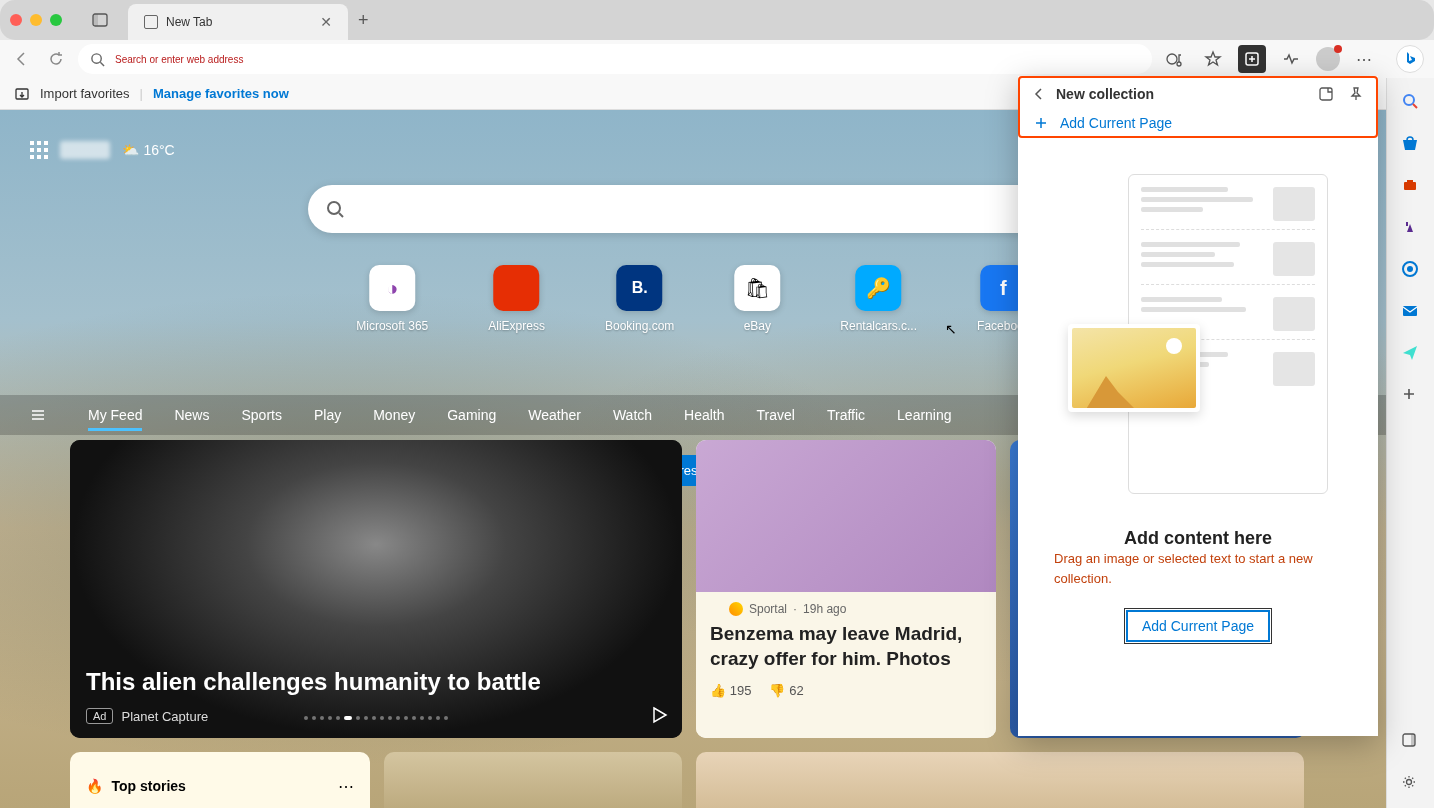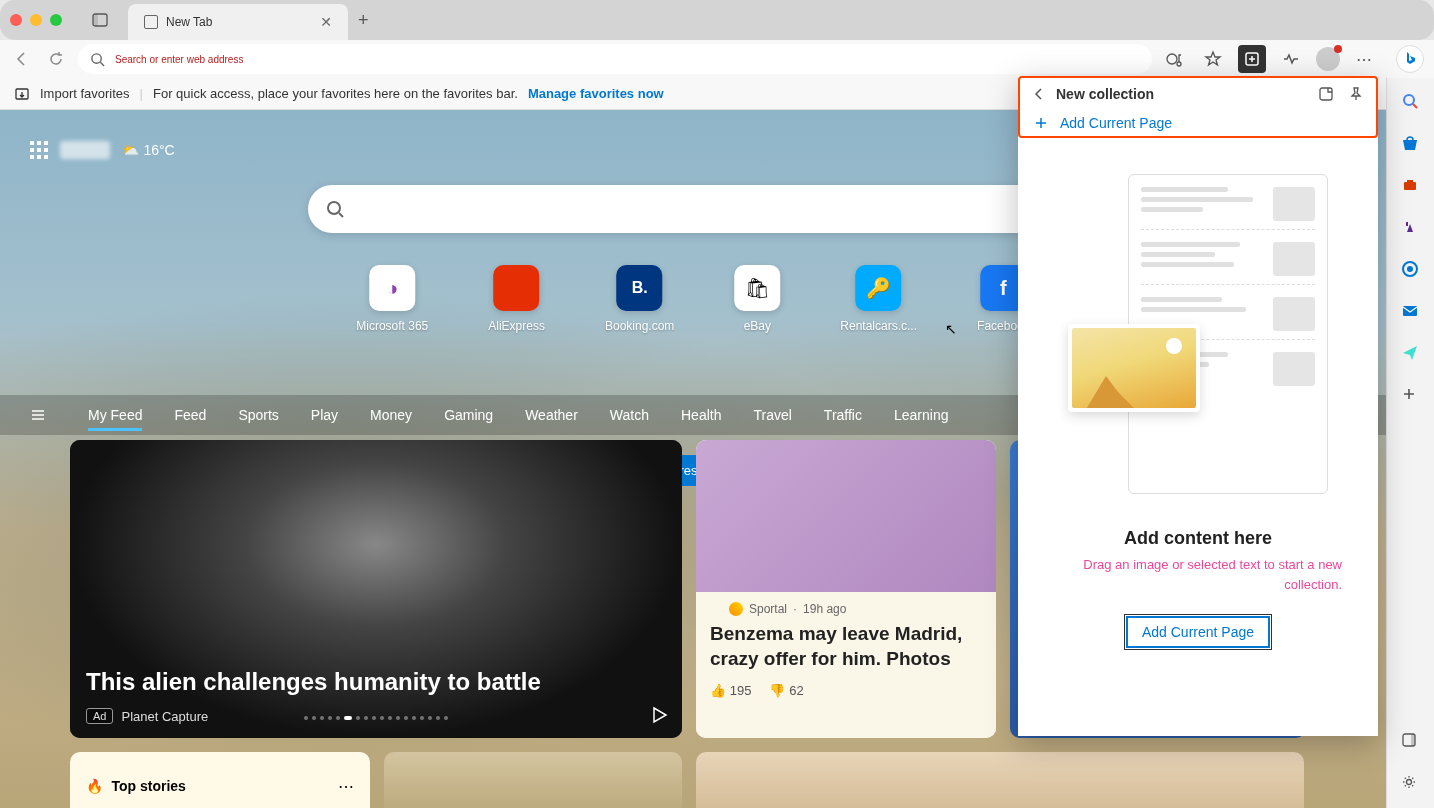--- a/index.html
+++ b/index.html
@@ -115,21 +115,21 @@
 .illus-card .row { display: flex; gap: 8px; margin-bottom: 12px; padding-bottom: 8px; border-bottom: 1px dashed #ddd; }
 .illus-card .lines { flex: 1; }
 .illus-card .line { height: 5px; background: #e0e0e0; border-radius: 2px; margin-bottom: 5px; }
 .illus-card .thumb { width: 42px; height: 34px; background: #e5e5e5; border-radius: 3px; }
 .illus-photo { position: absolute; left: 0; top: 150px; width: 132px; height: 88px; background: #fff; border-radius: 4px; box-shadow: 0 4px 12px rgba(0,0,0,0.15); padding: 4px; }
 .illus-photo-inner { width: 100%; height: 100%; background: linear-gradient(165deg, #f4e4a8 0%, #f0d878 45%, #e8a838 100%); border-radius: 2px; position: relative; overflow: hidden; }
 .illus-photo-inner::before { content:''; position:absolute; top:10px; right:14px; width:16px; height:16px; background:#fff; border-radius:50%; }
 .illus-photo-inner::after { content:''; position:absolute; bottom:-8px; left:10px; width:60px; height:40px; background:#d89838; clip-path: polygon(0 100%, 40% 0, 60% 40%, 100% 100%); }
 
 .empty-title { text-align: center; font-size: 18px; font-weight: 600; color: #222; margin-top: 24px; }
-.empty-sub { text-align: right; font-size: 13px; color: #ec4899; margin-top: 6px; padding: 0 36px; line-height: 1.5; }
+.empty-sub { text-align: left; font-size: 13px; color: #c2410c; padding: 0 36px; line-height: 1.5; }
 .add-btn { display: block; margin: 22px auto 0; padding: 6px 14px; border: 2px solid #0078d4; color: #0078d4; font-size: 14px; background: #fff; cursor: pointer; outline: 1px solid #333; outline-offset: 1px; }
 
 .cursor { position: absolute; top: 321px; left: 945px; z-index: 200; font-size: 14px; }
 
 
 .sidebar { position: absolute; top: 78px; right: 0; width: 48px; bottom: 0; background: #f3f3f3; display: flex; flex-direction: column; align-items: center; padding-top: 14px; gap: 22px; border-left: 1px solid #ddd; }
 .sb-icon { width: 20px; height: 20px; cursor: pointer; color: #555; }
 .sb-spacer { flex: 1; }
 
 svg { display: block; }
@@ -214,21 +214,20 @@
 
 <div class="fav-bar">
   <span>
       <svg width="16" height="16" viewBox="0 0 16 16">
         <rect x="2" y="3" width="12" height="10" rx="1" fill="none" stroke="currentColor" stroke-width="1.3"></rect>
         <path d="M8 6v5M6 9l2 2 2-2" fill="none" stroke="currentColor" stroke-width="1.3"></path>
       </svg>
     </span>
   <span>Import favorites</span>
   <span style="color:#ccc">|</span>
-  <span>For quick access, place your favorites here on the favorites bar.</span>
   <span class="fav-link">Manage favorites now</span>
 </div>
 
 <div class="main">
   <div class="top-row">
     <div class="left-group">
       <div class="apps-grid">
           <span></span>
           <span></span>
           <span></span>
@@ -296,21 +295,21 @@
       </div>
   </div>
 
   <div class="feed-nav">
     <span class="hamburger">
         <svg width="16" height="16" viewBox="0 0 16 16">
           <path d="M2 4h12M2 8h12M2 12h12" stroke="#fff" stroke-width="1.6"></path>
         </svg>
       </span>
     <span class="feed-nav-item active">My Feed</span>
-    <span class="feed-nav-item">Feed</span>
+    <span class="feed-nav-item">News</span>
     <span class="feed-nav-item">Sports</span>
     <span class="feed-nav-item">Play</span>
     <span class="feed-nav-item">Money</span>
     <span class="feed-nav-item">Gaming</span>
     <span class="feed-nav-item">Weather</span>
     <span class="feed-nav-item">Watch</span>
     <span class="feed-nav-item">Health</span>
     <span class="feed-nav-item">Travel</span>
     <span class="feed-nav-item">Traffic</span>
     <span class="feed-nav-item">Learning</span>

